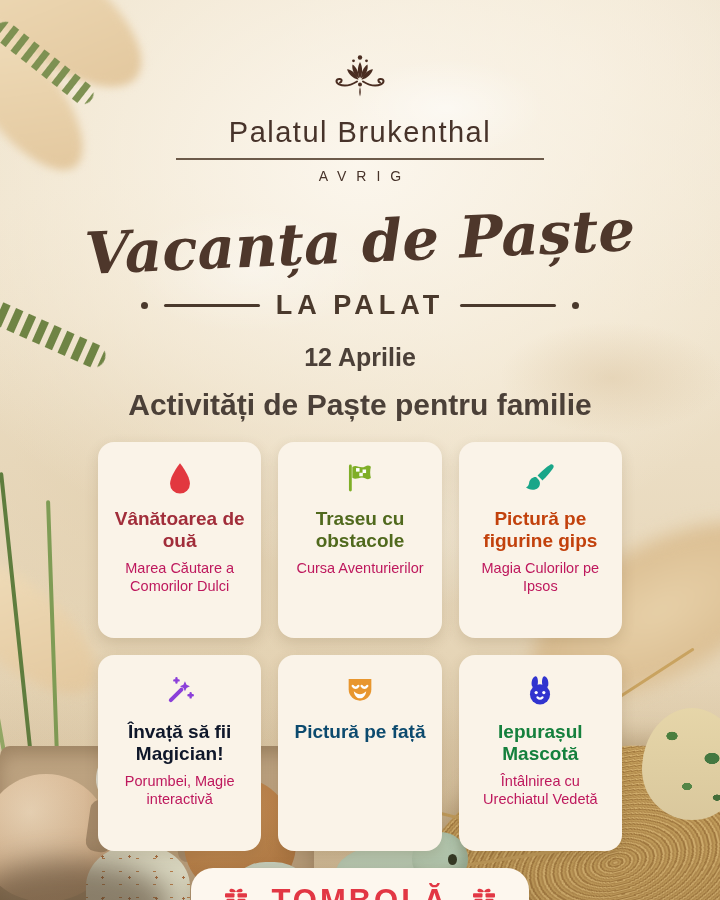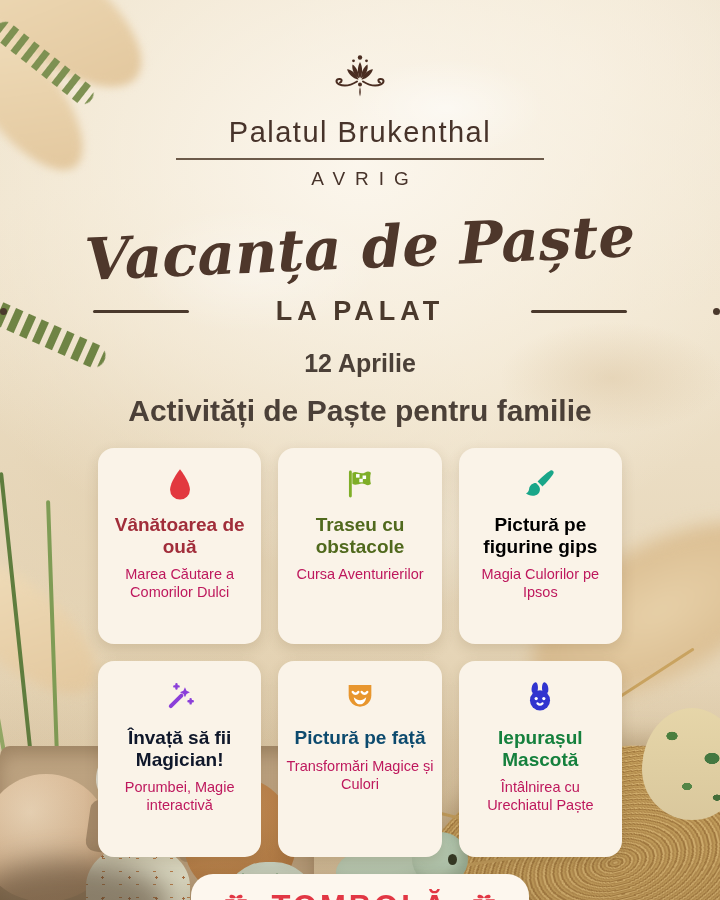--- a/index.html
+++ b/index.html
@@ -78,27 +78,27 @@
   .bunny-body{position:absolute;left:0;top:12px;width:104px;height:52px;background:#c2dcc8;border-radius:46% 54% 50% 50%;transform:rotate(-7deg);box-shadow:inset -8px -8px 14px rgba(90,120,96,.35);}
   .bunny-head{position:absolute;left:76px;top:0;width:56px;height:54px;background:#bcd9c3;border-radius:50%;box-shadow:inset -6px -7px 12px rgba(90,120,96,.35);}
   .bunny-eye{position:absolute;left:112px;top:22px;width:9px;height:11px;background:#26301f;border-radius:50%;}
   .bunny-ear{position:absolute;left:80px;top:-6px;width:18px;height:22px;background:#cfe4d2;border-radius:50% 50% 40% 40%;transform:rotate(-20deg);}
 
   
   .content{position:relative;z-index:2;text-align:center;color:#4b3a2e;}
   .logo{padding-top:54px;}
   .logo-name{font-size:29px;letter-spacing:1.5px;color:#47332a;margin:12px 0 0;font-weight:400;}
   .logo-rule{width:368px;height:2px;background:#53402f;margin:9px auto 8px;opacity:.85;}
-  .logo-sub{font-size:19px;letter-spacing:10px;color:#47332a;text-indent:10px;}
+  .logo-sub{font-size:14px;letter-spacing:10px;color:#47332a;text-indent:10px;}
   .title{
     font-family:"DejaVu Serif",serif;font-style:italic;font-weight:700;
     font-size:58px;color:#4e372b;margin-top:24px;transform:rotate(-2.5deg);
     white-space:nowrap;
   }
-  .lapalat{display:flex;align-items:center;justify-content:space-between;gap:16px;margin-top:14px;color:#4a392c;}
+  .lapalat{display:flex;align-items:center;justify-content:center;gap:16px;margin-top:14px;color:#4a392c;}
   .lapalat .dot{width:7px;height:7px;border-radius:50%;background:#4a392c;}
   .lapalat .line{width:96px;height:2.6px;border-radius:2px;background:#4a392c;}
   .lapalat .lbl{font-size:27px;font-weight:700;letter-spacing:5px;}
   .date{font-size:25px;font-weight:700;color:#4b4038;margin-top:22px;}
   .tagline{font-size:30px;font-weight:700;color:#4b4038;margin-top:16px;}
 
   .grid{width:524px;margin:20px auto 0;display:grid;grid-template-columns:repeat(3,1fr);gap:17px;}
   .card{
     background:#faf3e8;border-radius:16px;min-height:162px;padding:14px 8px 20px;
     display:flex;flex-direction:column;align-items:center;justify-content:flex-start;
@@ -232,21 +232,21 @@
         <p class="card-sub">Cursa Aventurierilor</p>
       </div>
 
       <div class="card">
         <span class="card-icon" style="color: rgb(25, 166, 137);">
           <svg viewBox="0 0 24 24" fill="currentColor">
             <path d="M21.2 2.8c-.5-.5-1.3-.6-2-.2-2.6 1.5-6.8 5.2-8.9 7.6l3.5 3.5c2.4-2.1 6.1-6.3 7.6-8.9.4-.7.3-1.5-.2-2z"></path>
             <path d="M9.4 11.4c-2.3-.3-4.7 1.4-5.1 4.1-.2 1.5-.9 2.5-2.2 3.1 1.8 1.9 6.3 2.6 8.6.3 1.6-1.6 1.7-4.2.2-5.9z"></path>
           </svg>
         </span>
-        <h3 class="card-title" style="color: #000000;">Pictură pe figurine gips</h3>
+        <h3 class="card-title" style="color: #c2410c;">Pictură pe figurine gips</h3>
         <p class="card-sub">Magia Culorilor pe Ipsos</p>
       </div>
 
       <div class="card">
         <span class="card-icon" style="color: rgb(139, 63, 217);">
           <svg viewBox="0 0 24 24">
             <path d="M5.5 18.5L13 11" stroke="currentColor" stroke-width="2.8" stroke-linecap="round" fill="none"></path>
             <path d="M15.5 5.2l1.1 2.4 2.4 1.1-2.4 1.1-1.1 2.4-1.1-2.4-2.4-1.1 2.4-1.1z" fill="currentColor"></path>
             <g stroke="currentColor" stroke-width="1.7" stroke-linecap="round" fill="none">
               <path d="M19.5 13.5v3M18 15h3"></path>
@@ -261,38 +261,37 @@
       <div class="card">
         <span class="card-icon" style="color: rgb(232, 150, 46);">
           <svg viewBox="0 0 24 24">
             <path d="M4 3.5h16v7.3a8 8 0 0 1-16 0z" fill="currentColor"></path>
             <path d="M6.9 8.4q2 2.5 3.9 0" stroke="#fff" stroke-width="1.7" fill="none" stroke-linecap="round"></path>
             <path d="M13.2 8.4q2 2.5 3.9 0" stroke="#fff" stroke-width="1.7" fill="none" stroke-linecap="round"></path>
             <path d="M7.6 12.2c3 2.7 5.8 2.7 8.8 0-.6 3.4-2.1 5-4.4 5s-3.8-1.6-4.4-5z" fill="#fff"></path>
           </svg>
         </span>
         <h3 class="card-title" style="color: #0c4a6e;">Pictură pe față</h3>
-        <p class="card-sub">Transformări Magice și Culori</p>
       </div>
 
       <div class="card">
         <span class="card-icon" style="color: rgb(49, 52, 207);">
           <svg viewBox="0 0 24 24">
             <g fill="currentColor">
               <path d="M8.4 1.7c-1.7.5-2.7 3.6-2.2 6.4.3 1.5 3 2.1 3.9.2.9-2 .6-7.2-1.7-6.6z"></path>
               <path d="M15.6 1.7c1.7.5 2.7 3.6 2.2 6.4-.3 1.5-3 2.1-3.9.2-.9-2-.6-7.2 1.7-6.6z"></path>
               <circle cx="12" cy="14.4" r="7.1"></circle>
             </g>
             <circle cx="9.3" cy="13.1" r="1.15" fill="#fff"></circle>
             <circle cx="14.7" cy="13.1" r="1.15" fill="#fff"></circle>
             <path d="M10.2 16.5q1.8 1.8 3.6 0" stroke="#fff" stroke-width="1.5" fill="none" stroke-linecap="round"></path>
           </svg>
         </span>
         <h3 class="card-title" style="color: #15803d;">Iepurașul Mascotă</h3>
-        <p class="card-sub">Întâlnirea cu Urechiatul Paște</p>
+        <p class="card-sub">Întâlnirea cu Urechiatul Vedetă</p>
       </div>
 
     </div>
 
     <div class="raffle" style="color: rgb(226, 55, 68);">
       <span>
         <svg viewBox="0 0 24 24" fill="currentColor">
           <path d="M12 6.2C10.8 3.4 7 3 6.7 5.1c-.2 1.6 2.6 2 5.3 1.1z"></path>
           <path d="M12 6.2c1.2-2.8 5-3.2 5.3-1.1.2 1.6-2.6 2-5.3 1.1z"></path>
           <rect x="3.2" y="7.3" width="7.6" height="3.4" rx="0.8"></rect>

